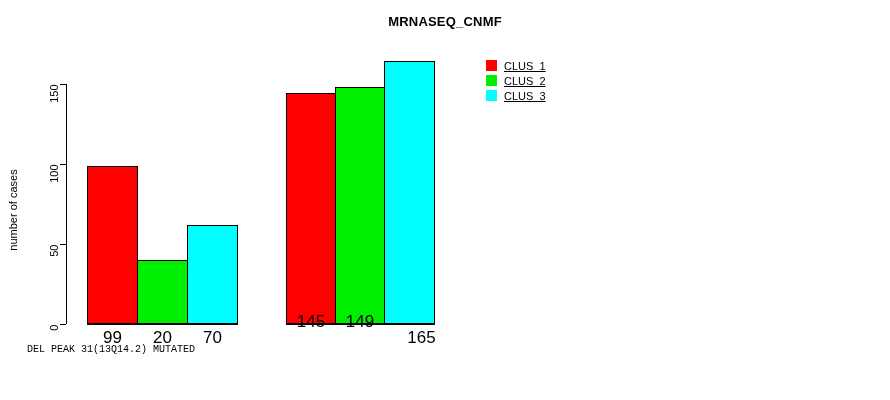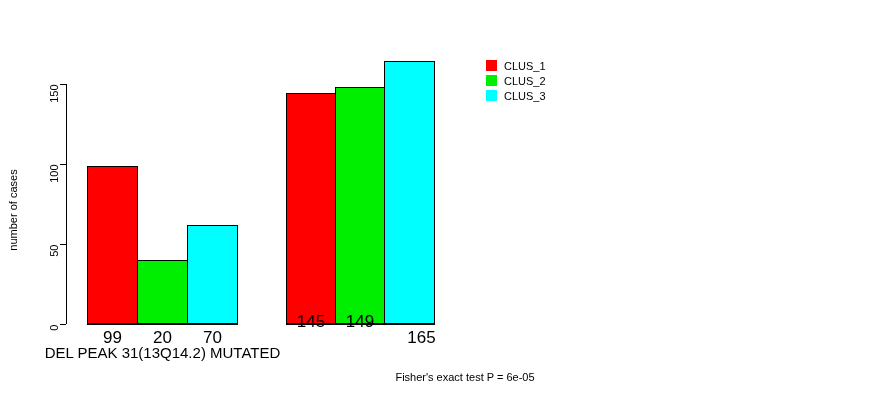--- a/index.html
+++ b/index.html
@@ -93,23 +93,24 @@
     box-sizing: border-box;
   }
   .x-tick-label {
     position: absolute;
     font-size: 17px;
     text-align: center;
     white-space: nowrap;
   }
   .group-label {
     position: absolute;
-    font-size: 15px;
-    text-align: center;
-    white-space: nowrap;
+    font-size: 10px;
+    text-align: left;
+    white-space: nowrap;
+    font-family: Liberation Mono, monospace;
   }
   #footer-note {
     position: absolute;
     left: 310px;
     top: 371px;
     width: 310px;
     text-align: center;
     font-size: 11px;
     white-space: nowrap;
   }
@@ -117,37 +118,39 @@
   #legend {
     position: absolute;
     left: 486px;
     top: 58px;
   }
   .legend-row {
     position: relative;
     height: 15px;
     display: flex;
     align-items: center;
+    text-decoration: underline;
   }
   .legend-swatch {
     width: 11px;
     height: 11px;
     display: inline-block;
   }
   .legend-label {
     font-size: 11px;
     margin-left: 7px;
     white-space: nowrap;
   }
 </style>
 </head>
 <body>
 
 <div id="figure">
 
+  <div class="title">MRNASEQ_CNMF</div>
 
   <div id="plot">
 
     <div class="axis-line" id="y-axis-line"></div>
 
     <div class="y-tick" style="top:324px;"></div>
     <div class="y-tick-wrap" style="top:324px;">
       <span>0</span>
     </div>
 
@@ -187,21 +190,20 @@
     <div class="bar" style="left:384px; top:61px; width:51px; height:263px; background:#00FFFF;"></div>
 
     <div class="x-tick-label" style="left:286px; top:312px; width:50px;">145</div>
     <div class="x-tick-label" style="left:335px; top:312px; width:50px;text-align:center;">149</div>
     <div class="x-tick-label" style="left:396px; top:328px; width:51px;">165</div>
 
     <div class="group-label" style="left:286px; top:344px; width:149px;"></div>
 
   </div>
 
-  <div id="footer-note">Fisher's exact test P = 6e-05</div>
 
   <div id="legend">
     <div class="legend-row">
       <span class="legend-swatch" style="background:#FF0000;"></span>
       <span class="legend-label">CLUS_1</span>
     </div>
     <div class="legend-row">
       <span class="legend-swatch" style="background:#00EE00;"></span>
       <span class="legend-label">CLUS_2</span>
     </div>

